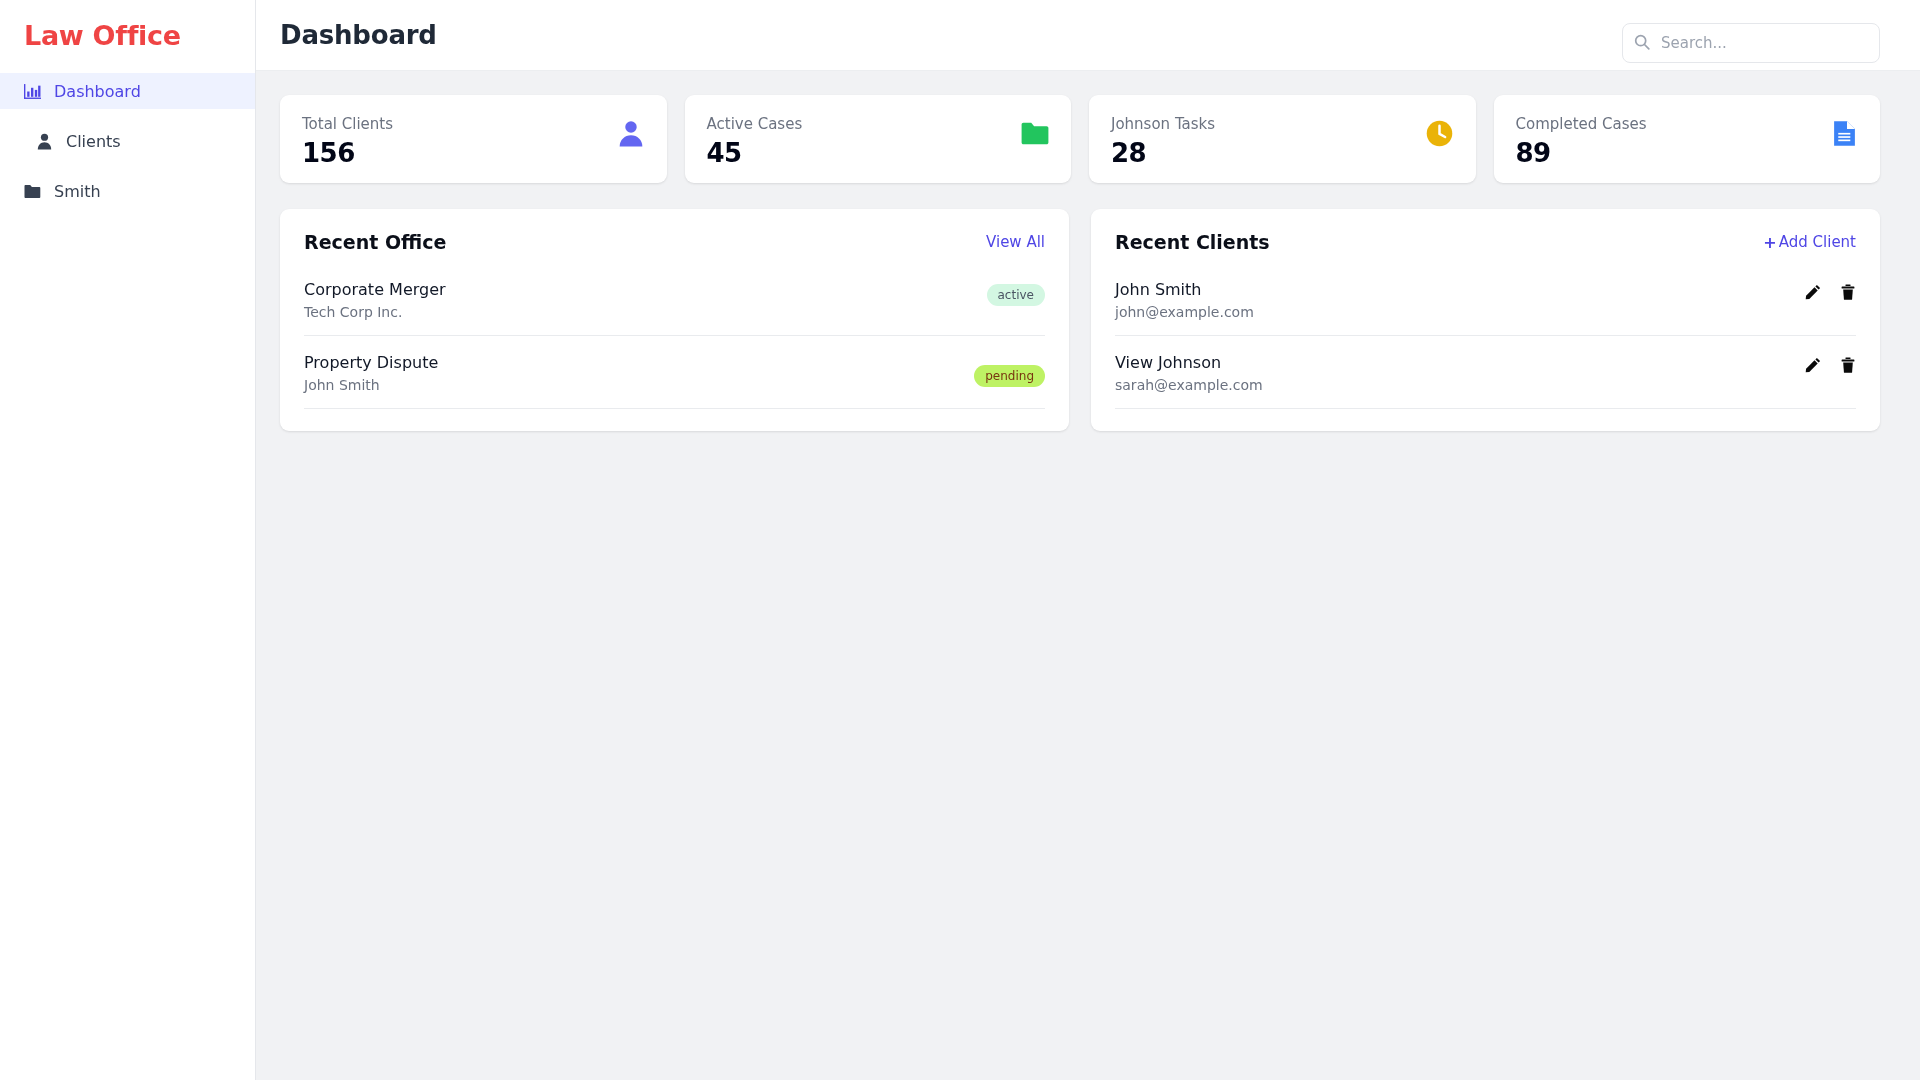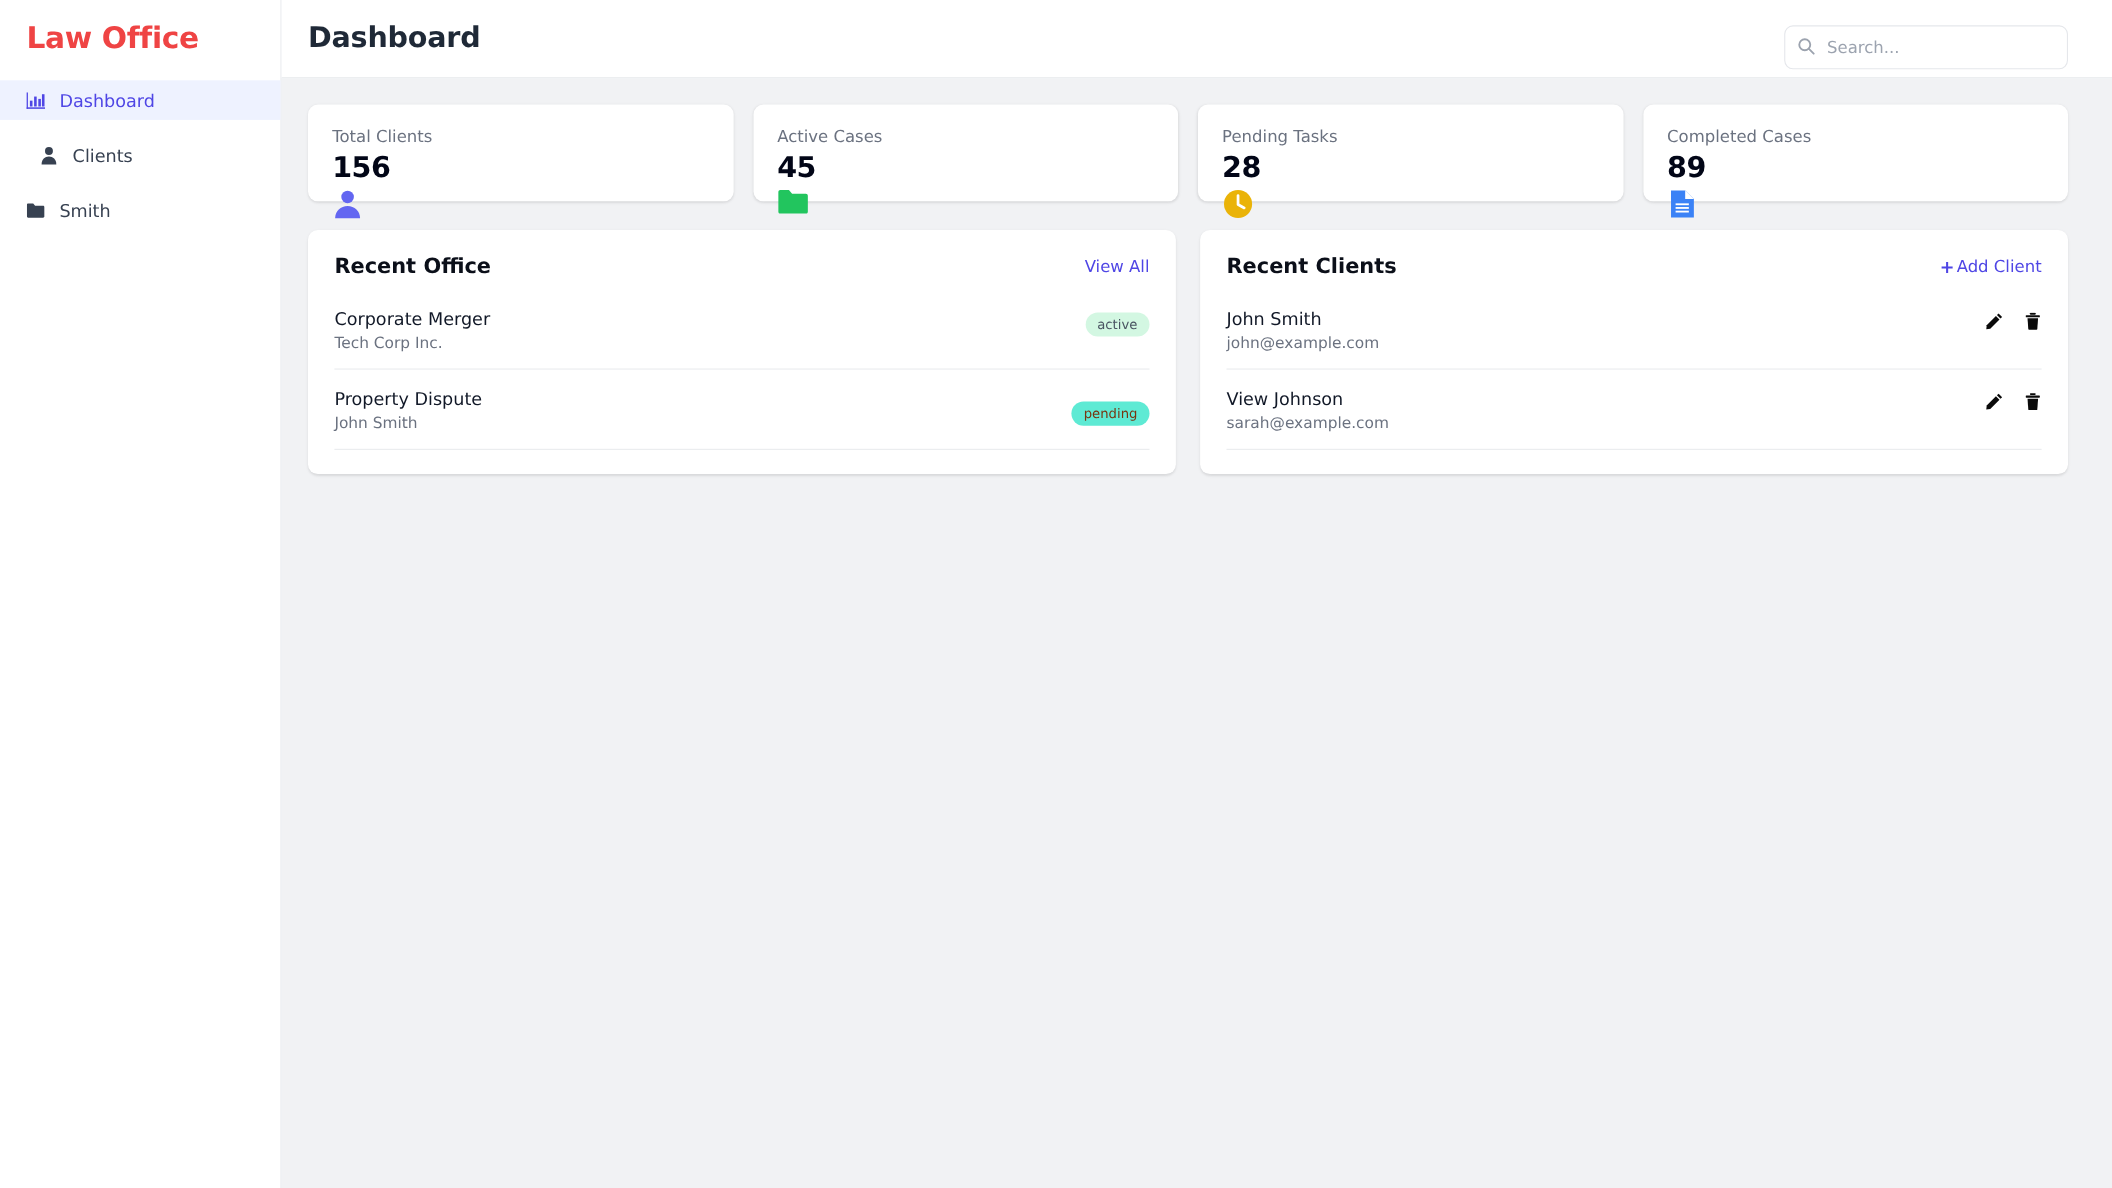--- a/index.html
+++ b/index.html
@@ -130,21 +130,20 @@
   }
   .stat-card {
     background: #ffffff;
     border-radius: 9px;
     padding: 20px 22px 22px 22px;
     height: 88px;
     display: flex;
     align-items: flex-start;
     justify-content: space-between;
     box-shadow: 0 1px 3px rgba(0,0,0,0.07), 0 1px 2px rgba(0,0,0,0.04);
-    flex-direction: column;
   }
   .stat-text { display: flex; flex-direction: column; gap: 5px; }
   .stat-label { font-size: 15px; color: #6b7280; }
   .stat-value { font-size: 26px; font-weight: bold; color: #020617; letter-spacing: -0.5px; }
   .stat-icon {
     width: 28px;
     height: 28px;
     display: flex;
     align-items: center;
     justify-content: center;
@@ -194,21 +193,21 @@
   .row-sub { font-size: 14px; color: #6b7280; }
 
   .badge {
     font-size: 12px;
     padding: 4px 11px;
     border-radius: 999px;
     margin-top: 4px;
     white-space: nowrap;
   }
   .badge.active { background: #d3f7e2; color: #4b5563; }
-  .badge.pending { background: #5eead4; color: #78350f; margin-top: 12px; }
+  .badge.pending { background: #bef264; color: #78350f; margin-top: 12px; }
 
   .row-actions { display: flex; align-items: center; gap: 19px; margin-top: 4px; }
   .icon-btn {
     width: 16px;
     height: 16px;
     background: none;
     border: none;
     padding: 0;
     cursor: pointer;
     color: #0a0a0a;
@@ -302,21 +301,21 @@
           </div>
           <span class="stat-icon">
             <svg width="28" height="23" viewBox="0 0 28 23" fill="#22c55e">
               <path d="M0.6 2.6 C0.6 1.6 1.4 0.8 2.4 0.8 H10.2 L13.1 4.2 H25.6 C26.6 4.2 27.4 5.0 27.4 6.0 V20.4 C27.4 21.4 26.6 22.2 25.6 22.2 H2.4 C1.4 22.2 0.6 21.4 0.6 20.4 Z"></path>
             </svg>
           </span>
         </div>
 
         <div class="stat-card">
           <div class="stat-text">
-            <span class="stat-label">Pending Tasks</span>
+            <span class="stat-label">Johnson Tasks</span>
             <span class="stat-value">28</span>
           </div>
           <span class="stat-icon">
             <svg width="27" height="27" viewBox="0 0 26 26">
               <circle cx="13" cy="13" r="12.3" fill="#eab308"></circle>
               <path d="M13 5.6 V13.4 L18.4 16.4" fill="none" stroke="#ffffff" stroke-width="2.4" stroke-linecap="round" stroke-linejoin="round"></path>
             </svg>
           </span>
         </div>
 

